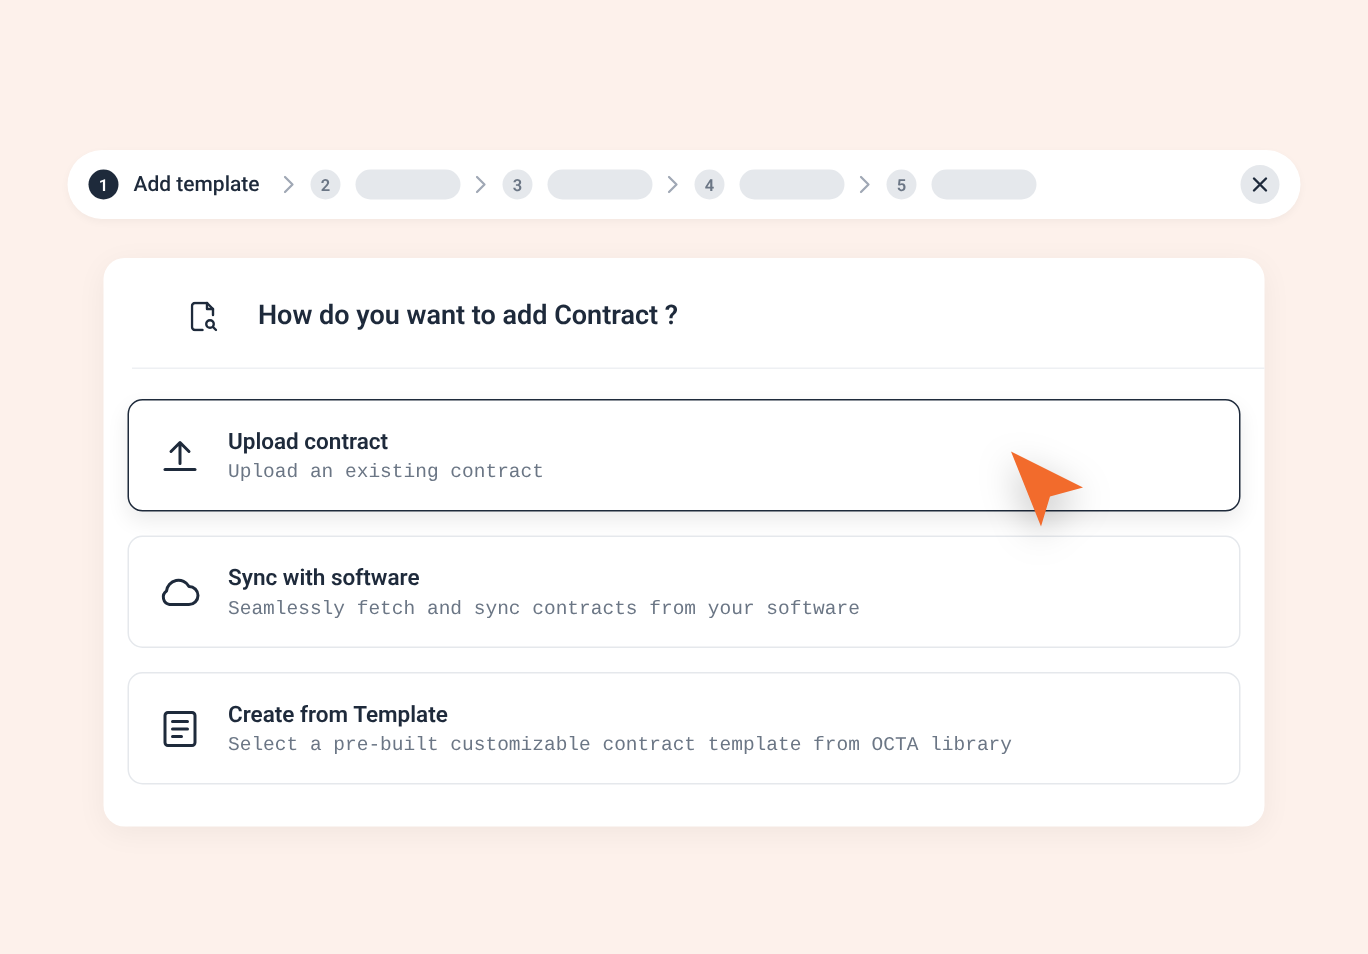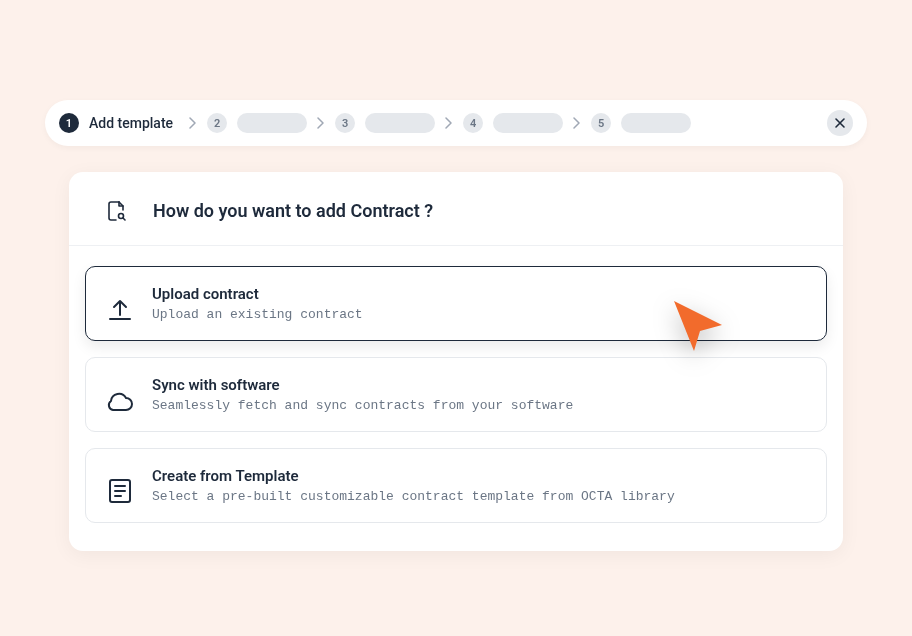--- a/index.html
+++ b/index.html
@@ -82,40 +82,41 @@
       box-shadow: 0 4px 20px rgba(0,0,0,0.05);
       padding-bottom: 28px;
     }
 
     .panel-header {
       display: flex;
       align-items: center;
       gap: 22px;
       padding: 28px 34px 24px;
       border-bottom: 1px solid #EEF0F3;
+      margin-left: 19px;
     }
     .panel-title {
       font-size: 18px;
       font-weight: 600;
       color: #1E2A3B;
     }
 
     .options {
       padding: 20px 16px 0;
       display: flex;
       flex-direction: column;
       gap: 16px;
     }
 
     .option-card {
       border: 1px solid #E5E8EC;
       border-radius: 10px;
       padding: 18px 20px;
       display: flex;
-      align-items: flex-end;
+      align-items: center;
       gap: 18px;
       cursor: pointer;
       background: #fff;
       position: relative;
     }
     .option-card.selected {
       border: 1.5px solid #1E2A3B;
       box-shadow: 0 6px 14px rgba(0,0,0,0.08);
     }
     .option-icon {

